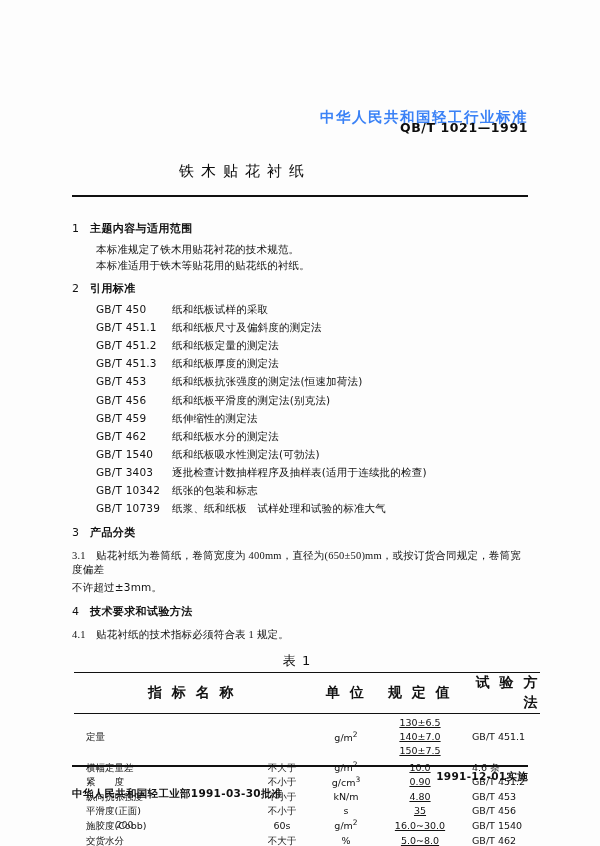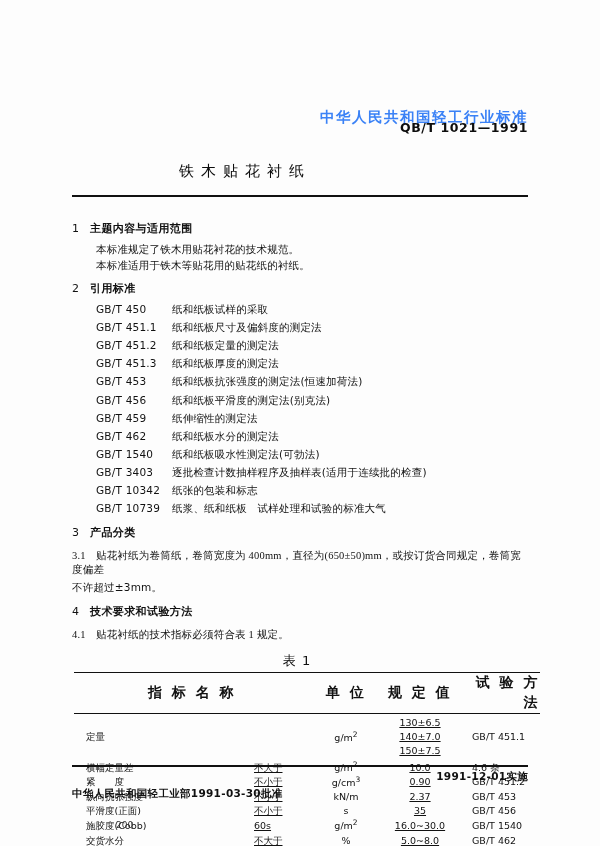--- a/index.html
+++ b/index.html
@@ -158,21 +158,21 @@
     text-align: center;
     font-size: 14px;
   }
   table.spec tbody td {
     height: 14.6px;
     vertical-align: middle;
     font-size: 9.5px;
   }
   .vline { border-left: 1px solid #111; }
   .c-name  { width: 180px; text-align: left;   padding-left: 12px !important; }
-  .c-limit { width: 56px;  text-align: left; text-decoration: underline; }
+  .c-limit { width: 56px;  text-align: center; }
   .c-unit  { width: 72px;  text-align: center; }
   .c-val   { width: 76px;  text-align: center; text-decoration: underline; }
   .c-meth  { width: 82px;  text-align: left; padding-left: 14px !important; }
   .row-last td { border-bottom: 1.6px solid #111; }
   .stack { line-height: 1.45; }
   .sup { font-size: 7.5px; vertical-align: super; }
 
   
   .foot-rule {
     position: absolute;
@@ -299,21 +299,21 @@
           <td class="c-limit">不小于</td>
           <td class="c-unit vline">g/cm<span class="sup">3</span></td>
           <td class="c-val vline">0.90</td>
           <td class="c-meth vline">GB/T 451.2</td>
         </tr>
 
         <tr>
           <td class="c-name">纵向抗张强度</td>
           <td class="c-limit">不小于</td>
           <td class="c-unit vline">kN/m</td>
-          <td class="c-val vline">2.37</td>
+          <td class="c-val vline">4.80</td>
           <td class="c-meth vline">GB/T 453</td>
         </tr>
 
         <tr>
           <td class="c-name">平滑度(正面)</td>
           <td class="c-limit">不小于</td>
           <td class="c-unit vline">s</td>
           <td class="c-val vline">35</td>
           <td class="c-meth vline">GB/T 456</td>
         </tr>

